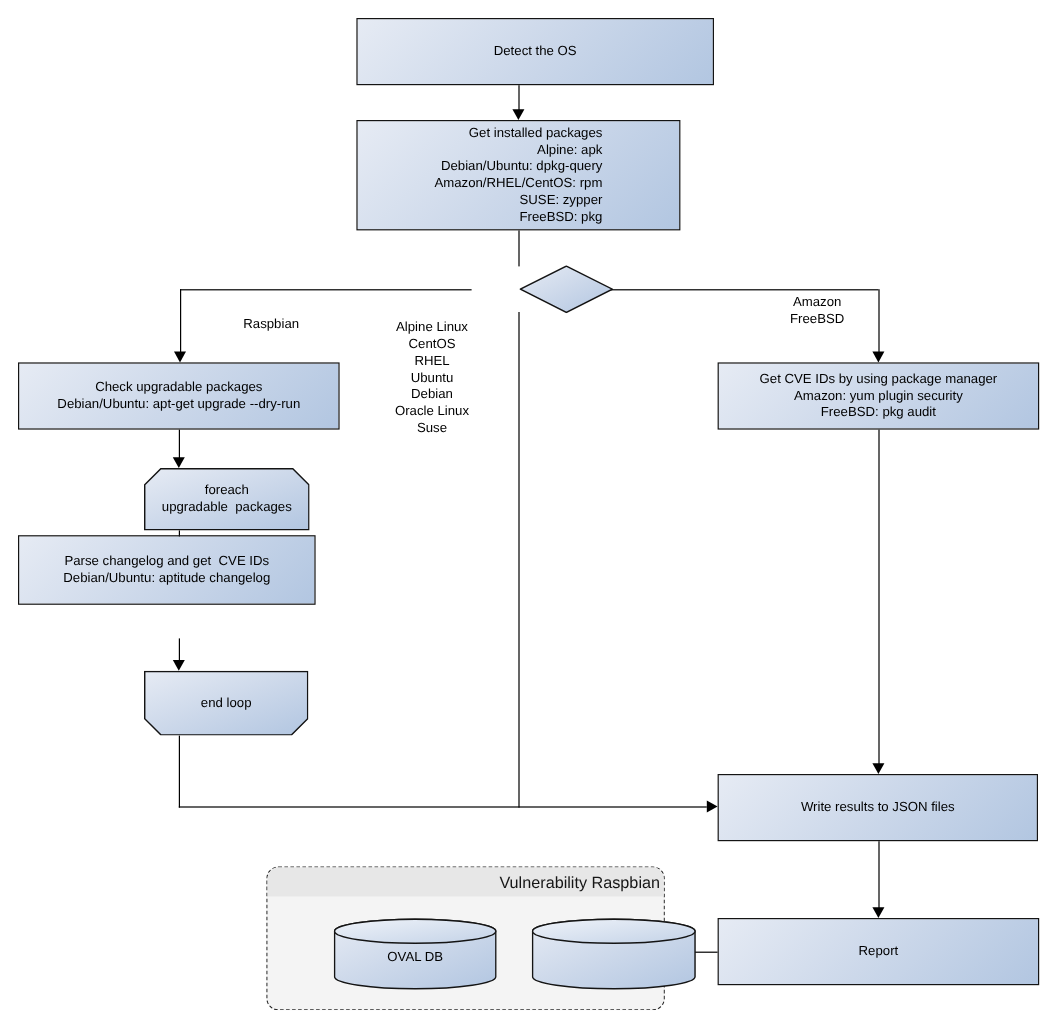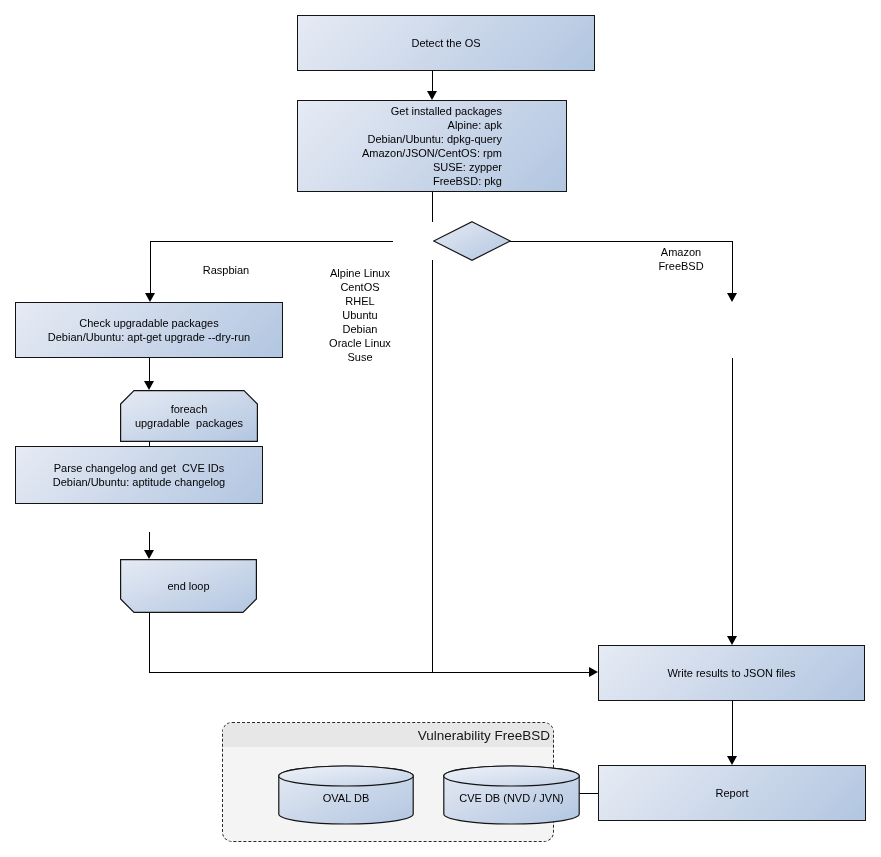--- a/index.html
+++ b/index.html
@@ -120,35 +120,40 @@
 FreeBSD</div>
 
   <div class="node" style="left:297px;top:15px;width:298px;height:56px">
     <span class="label">Detect the OS</span>
   </div>
 
   <div class="node" style="left:297px;top:100px;width:270px;height:92px">
     <span class="label right">Get installed packages
 Alpine: apk
 Debian/Ubuntu: dpkg-query
-Amazon/JSON/CentOS: rpm
+Amazon/RHEL/CentOS: rpm
 SUSE: zypper
 FreeBSD: pkg</span>
   </div>
 
   <div class="node" style="left:15px;top:302px;width:268px;height:56px">
     <span class="label">Check upgradable packages
 Debian/Ubuntu: apt-get upgrade --dry-run</span>
   </div>
 
   <div class="node" style="left:15px;top:446px;width:248px;height:58px">
     <span class="label">Parse changelog and get  CVE IDs
 Debian/Ubuntu: aptitude changelog</span>
   </div>
 
+  <div class="node" style="left:598px;top:302px;width:268px;height:56px">
+    <span class="label">Get CVE IDs by using package manager
+Amazon: yum plugin security
+FreeBSD: pkg audit</span>
+  </div>
 
   <div class="node" style="left:598px;top:765px;width:268px;height:56px">
     <span class="label">Report</span>
   </div>
 
   <div class="node" style="left:598px;top:645px;width:267px;height:56px">
     <span class="label">Write results to JSON files</span>
   </div>
 
   <div class="shape-wrap" style="left:393px;top:221px;width:78px;height:40px">
@@ -171,37 +176,34 @@
     <svg width="137" height="54" viewBox="0 0 137 54">
       <polygon points="0.6,0.6 136.4,0.6 136.4,40 123,53.4 14,53.4 0.6,40" fill="url(#gradBox)" stroke="#141414" stroke-width="1.2"></polygon>
     </svg>
     <div class="shape-text">
         <span class="label">end loop</span>
       </div>
   </div>
 
   <div class="dbpanel">
     <div class="dbheader">
-      <span class="dbtitle">Vulnerability FreeBSD</span>
+      <span class="dbtitle">Vulnerability Raspbian</span>
     </div>
   </div>
 
   <div class="shape-wrap" style="left:238px;top:765px;width:136px;height:60px">
     <svg width="136" height="60" viewBox="0 0 136 60">
       <path d="M0.8,11 A67.2,10 0 0 1 135.2,11 L135.2,49 A67.2,10 0 0 1 0.8,49 Z" fill="url(#gradBox)" stroke="#141414" stroke-width="1.2"></path>
       <ellipse cx="68" cy="11" rx="67.2" ry="10" fill="url(#gradTop)" stroke="#141414" stroke-width="1.2"></ellipse>
     </svg>
     <div class="cyl-text">
         <span class="label">OVAL DB</span>
       </div>
   </div>
 
   <div class="shape-wrap" style="left:403px;top:765px;width:137px;height:60px">
     <svg width="137" height="60" viewBox="0 0 137 60">
       <path d="M0.8,11 A67.7,10 0 0 1 136.2,11 L136.2,49 A67.7,10 0 0 1 0.8,49 Z" fill="url(#gradBox)" stroke="#141414" stroke-width="1.2"></path>
       <ellipse cx="68.5" cy="11" rx="67.7" ry="10" fill="url(#gradTop)" stroke="#141414" stroke-width="1.2"></ellipse>
     </svg>
-    <div class="cyl-text">
-        <span class="label">CVE DB (NVD / JVN)</span>
-      </div>
   </div>
 
 </div>
 
 </body></html>

